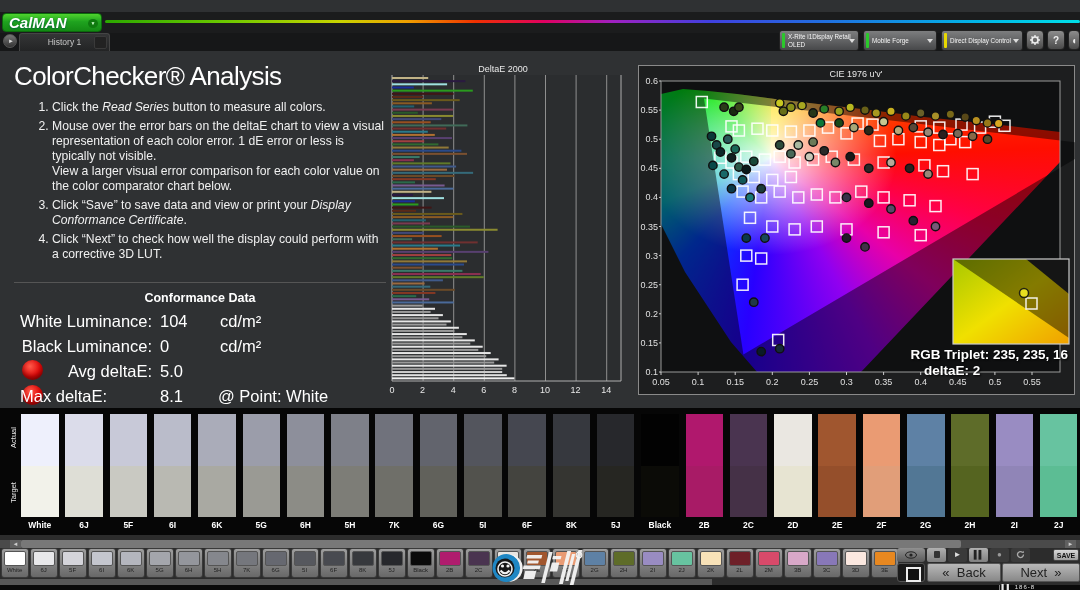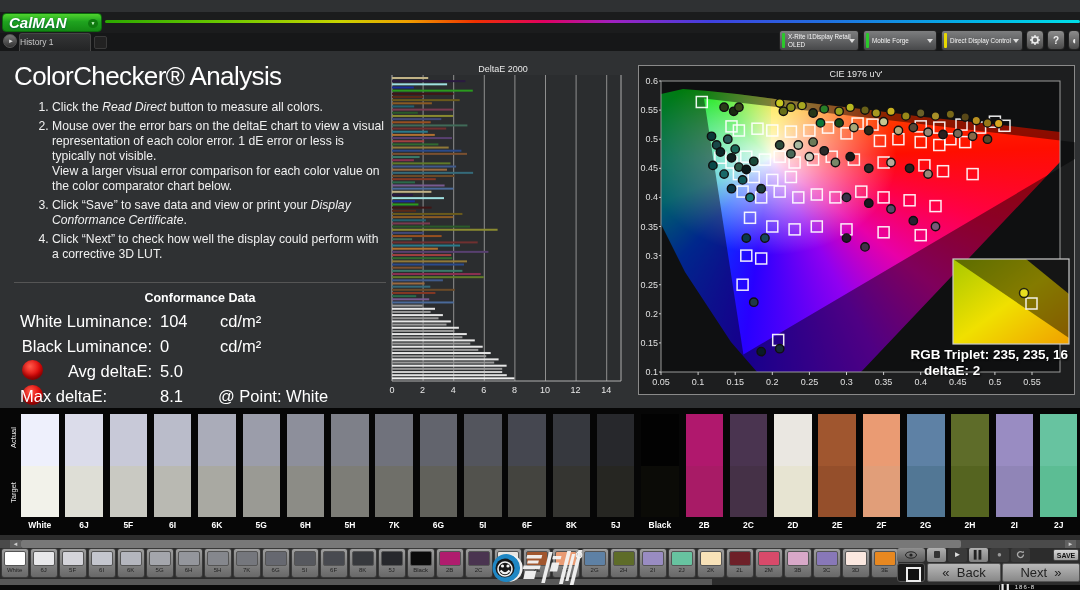--- a/index.html
+++ b/index.html
@@ -9,21 +9,21 @@
 .ticon {position:absolute;left:4px;top:1px;width:10px;height:10px;border-radius:50%;background:radial-gradient(circle at 35% 35%,#555,#111)}
 .wbtn {position:absolute;top:0;font-size:9px;color:#333;line-height:11px}
 .appbar {position:absolute;left:0;top:12px;width:1080px;height:21px;background:#1b1c1d}
 .logo {position:absolute;left:2px;top:1px;width:100px;height:19px;border-radius:4px;background:linear-gradient(180deg,#4fd42e,#1fa31f 45%,#148a14);border:1px solid #0c6a0c}
 .logo .lt {position:absolute;left:6px;top:0px;font-size:15px;font-weight:bold;color:#fff;font-style:italic;letter-spacing:0px;line-height:18px;text-shadow:0 1px 2px #064}
 .logo .la {position:absolute;right:3px;top:5px;width:10px;height:9px;border-radius:50%;background:#0f7a0f;color:#cfc;font-size:7px;text-align:center;line-height:9px}
 .rainbow {position:absolute;left:105px;top:8px;width:975px;height:3px;border-radius:2px;background:linear-gradient(90deg,#2ba800 0%,#6ac800 12%,#c8d400 24%,#f0a000 31%,#f03000 38%,#e00060 45%,#a020c0 52%,#4040e0 62%,#2070e0 74%,#00b8e8 90%,#00e0e8 100%)}
 .tabbar {position:absolute;left:0;top:33px;width:1080px;height:18px;background:#161718}
 .histbtn {position:absolute;left:3px;top:1px;width:14px;height:14px;border-radius:50%;background:linear-gradient(180deg,#777,#333);border:1px solid #555}
 .histbtn:after {content:"►";color:#ddd;font-size:6px;position:absolute;left:4px;top:3px}
-.tab {position:absolute;left:19px;top:0px;width:72px;height:18px;background:linear-gradient(180deg,#343536,#232425);border:1px solid #454545;border-bottom:none;border-radius:3px 3px 0 0;color:#c8c8c8;font-size:8.5px;line-height:17px;text-align:left}
+.tab {position:absolute;left:19px;top:0px;width:91px;height:18px;background:linear-gradient(180deg,#343536,#232425);border:1px solid #454545;border-bottom:none;border-radius:3px 3px 0 0;color:#c8c8c8;font-size:8.5px;line-height:17px;text-align:center}
 .tabx {position:absolute;left:94px;top:3px;width:13px;height:13px;background:#222;border:1px solid #3a3a3a;border-radius:2px}
 .dd {position:absolute;top:-3px;height:21px;border-radius:3px;background:linear-gradient(180deg,#7d7e7f,#47484a);border:1px solid #222;color:#f4f4f4;font-size:6.3px}
 .dd .bar {position:absolute;left:2px;top:2px;bottom:2px;width:3px;border-radius:1px}
 .dd .txt {position:absolute;left:8px;top:2px;line-height:8px}
 .dd .ar {position:absolute;right:3px;top:8px;width:0;height:0;border-left:3.5px solid transparent;border-right:3.5px solid transparent;border-top:4.5px solid #ddd}
 .rbtn {position:absolute;top:-3px;width:18px;height:20px;border-radius:4px;background:linear-gradient(180deg,#8d8d8d,#4a4a4a);border:1px solid #222;color:#eee;font-size:10px;font-weight:bold;text-align:center;line-height:19px}
 .main {position:absolute;left:0;top:51px;width:1080px;height:352px;background:#2f3133}
 h1 {position:absolute;left:14px;top:10px;font-size:26px;font-weight:normal;color:#fff;letter-spacing:-0.6px}
 .inst {position:absolute;left:14px;top:49px;width:420px;color:#f0f0f0;font-size:12.2px;line-height:15px}
 .inst ol {margin-left:38px}
@@ -100,21 +100,21 @@
             <line x1="3" y1="7" x2="1.5" y2="8.5"></line>
           </g>
         </svg></div>
       <div class="rbtn" style="left:1047px">?</div>
       <div class="rbtn" style="left:1068px;width:12px">◖</div>
 </div>
 <div class="main">
 <h1>ColorChecker® Analysis</h1>
 <div class="inst">
         <ol>
-<li>Click the <i>Read Direct</i> button to measure all colors.</li>
+<li>Click the <i>Read Series</i> button to measure all colors.</li>
 <li>Mouse over the error bars on the deltaE chart to view a visual<br>representation of each color error. 1 dE error or less is<br>typically not visible.<br>View a larger visual error comparison for each color value on<br>the color comparator chart below.</li>
 <li>Click “Save” to save data and view or print your <i>Display<br>Conformance Certificate</i>.</li>
 <li>Click “Next” to check how well the display could perform with<br>a corrective 3D LUT.</li>
 </ol>
       </div>
 <div class="pdiv"></div>
       <div class="ph">Conformance Data</div>
 <div class="prow" style="left:20px;top:261px;width:132px;text-align:right">White Luminance:</div>
 <div class="prow" style="left:160px;top:261px">104</div>
       <div class="prow" style="left:220px;top:261px">cd/m²</div>

